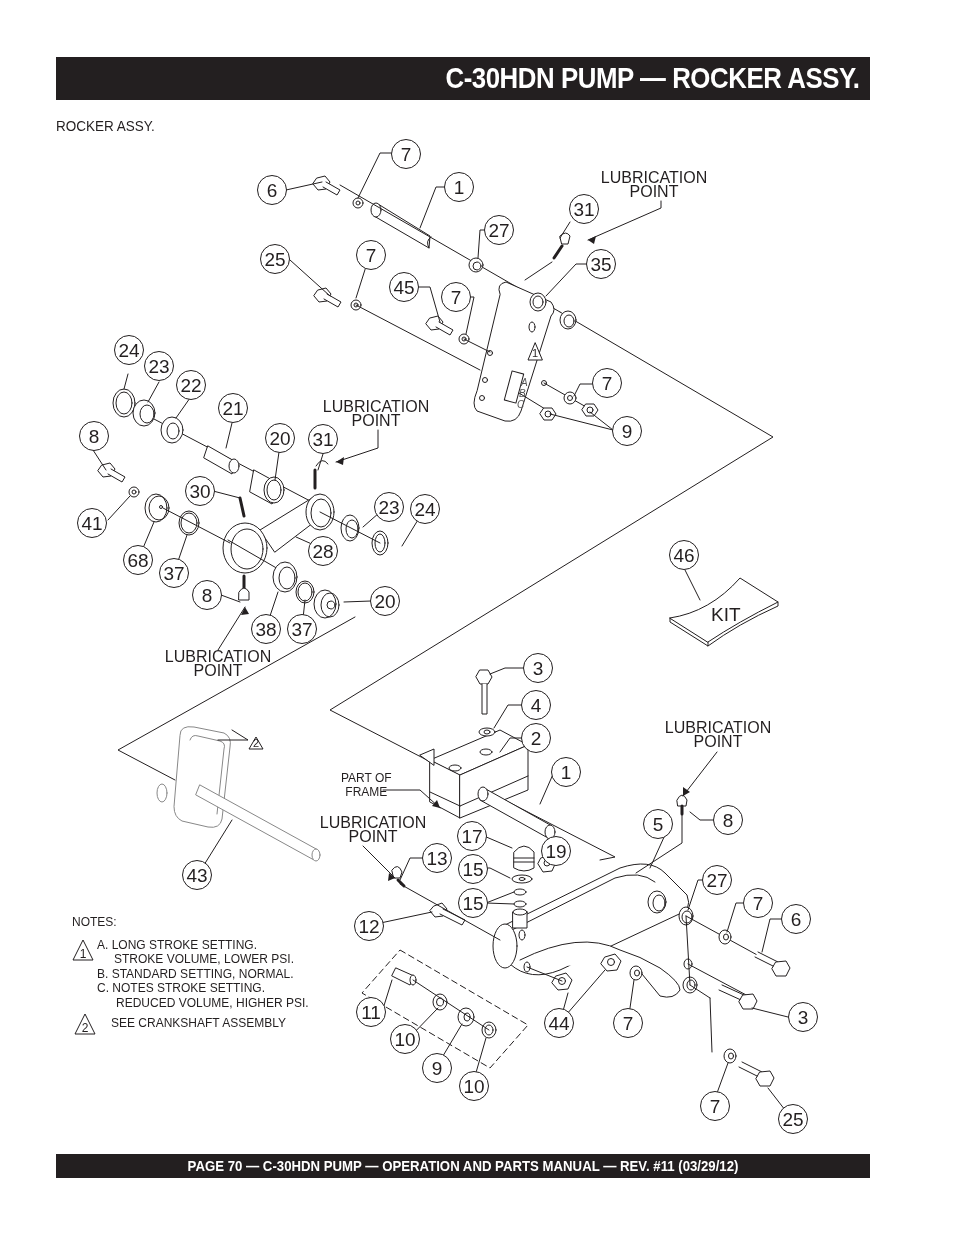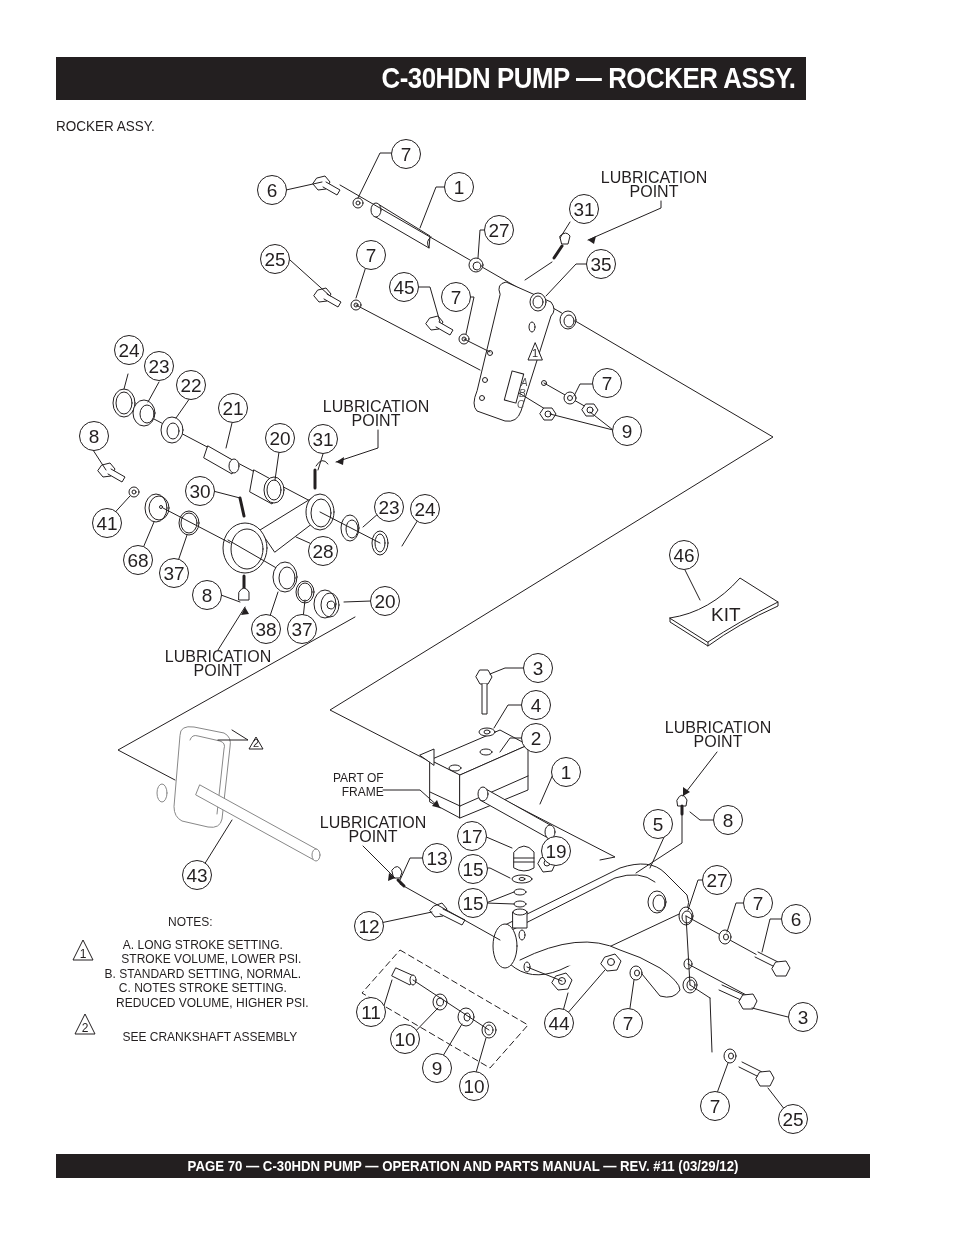--- a/index.html
+++ b/index.html
@@ -1,42 +1,42 @@
 <!DOCTYPE html>
 <html><head>
 <meta charset="utf-8">
 <style>
   html, body { margin: 0; padding: 0; background: #ffffff; }
   body { width: 954px; height: 1235px; position: relative; overflow: hidden;
          font-family: "Liberation Sans", sans-serif; color: #231f20; }
-  .header-bar { position: absolute; left: 56px; top: 57px; width: 750px; height: 43px;
+  .header-bar { position: absolute; left: 56px; top: 57px; width: 814px; height: 43px;
                 background: #231f20; }
   .header-title { position: absolute; right: 10px; top: 4px; color: #ffffff;
                   font-family: "Liberation Sans", sans-serif; font-weight: bold;
                   font-size: 30px; letter-spacing: -0.5px; transform: scaleX(0.86);
                   transform-origin: right center; white-space: nowrap; }
   .section-label { position: absolute; left: 56px; top: 117px; font-size: 15px;
                    transform: scaleX(0.9); transform-origin: left center; }
   .footer-bar { position: absolute; left: 56px; top: 1154px; width: 814px; height: 24px;
                 background: #231f20; }
   .footer-text { position: absolute; left: 0; right: 0; top: 3px; text-align: center;
                  color: #ffffff; font-weight: bold; font-size: 15px;
                  transform: scaleX(0.88); white-space: nowrap; }
   svg.drawing { position: absolute; left: 0; top: 0; }
   .callout { position: absolute; width: 30px; height: 30px; border: 1.3px solid #231f20;
              border-radius: 50%; background: #fff; box-sizing: border-box;
              display: flex; align-items: center; justify-content: center;
              font-size: 19px; line-height: 1; transform: translate(-50%, -50%); }
   .lub { position: absolute; font-size: 16px; text-align: center; line-height: 14px;
          transform: translateX(-50%); white-space: nowrap; }
   .notes { position: absolute; left: 72px; top: 915px; font-size: 12px; line-height: 14.5px; }
-  .notes .row { position: relative; white-space: nowrap; text-align: center; }
+  .notes .row { position: relative; white-space: nowrap; }
   .kit-label { position: absolute; left: 711px; top: 604px; font-size: 19px; }
-  .frame-label { position: absolute; left: 333px; top: 771px; font-size: 12px;
-                 text-align: right; line-height: 14px; }
+  .frame-label { position: absolute; left: 341px; top: 771px; font-size: 12px;
+                 text-align: center; line-height: 14px; }
   .tri-text { position: absolute; font-size: 11px; }
   .abc { position: absolute; font-size: 10px; color: #555; font-style: italic; }
 </style>
 </head>
 <body>
 
 <div class="header-bar">
   <div class="header-title">C-30HDN PUMP — ROCKER ASSY.</div>
 </div>
 <div class="section-label">ROCKER ASSY.</div>
@@ -376,21 +376,21 @@
 <div class="callout" style="left:607px;top:383px">7</div>
 <div class="callout" style="left:627px;top:431px">9</div>
 <div class="callout" style="left:129px;top:350px">24</div>
 <div class="callout" style="left:159px;top:366px">23</div>
 <div class="callout" style="left:191px;top:385px">22</div>
 <div class="callout" style="left:233px;top:408px">21</div>
 <div class="callout" style="left:94px;top:436px">8</div>
 <div class="callout" style="left:280px;top:438px">20</div>
 <div class="callout" style="left:323px;top:439px">31</div>
 <div class="callout" style="left:200px;top:491px">30</div>
-<div class="callout" style="left:107px;top:523px">41</div>
+<div class="callout" style="left:92px;top:523px">41</div>
 <div class="callout" style="left:389px;top:507px">23</div>
 <div class="callout" style="left:425px;top:509px">24</div>
 <div class="callout" style="left:138px;top:560px">68</div>
 <div class="callout" style="left:174px;top:573px">37</div>
 <div class="callout" style="left:323px;top:551px">28</div>
 <div class="callout" style="left:207px;top:595px">8</div>
 <div class="callout" style="left:266px;top:629px">38</div>
 <div class="callout" style="left:302px;top:629px">37</div>
 <div class="callout" style="left:385px;top:601px">20</div>
 <div class="callout" style="left:684px;top:555px">46</div>
@@ -465,18 +465,18 @@
   </svg>
   <div class="row" style="padding-left:25px">A. LONG STROKE SETTING.</div>
   <div class="row" style="padding-left:42px">STROKE VOLUME, LOWER PSI.</div>
   <div class="row" style="padding-left:25px">B. STANDARD SETTING, NORMAL.</div>
   <div class="row" style="padding-left:25px">C. NOTES STROKE SETTING.</div>
   <div class="row" style="padding-left:44px">REDUCED VOLUME, HIGHER PSI.</div>
   <svg style="position:absolute;left:2px;top:98px" width="22" height="22">
     <polygon points="11,1 21,21 1,21" fill="#fff" stroke="#231f20" stroke-width="1"></polygon>
     <text x="11" y="19" font-size="12" text-anchor="middle" fill="#231f20" stroke="none" font-family="Liberation Sans, sans-serif">2</text>
   </svg>
-  <div class="row" style="padding-left:39px;margin-top:20px">SEE CRANKSHAFT ASSEMBLY</div>
+  <div class="row" style="padding-left:39px;margin-top:6px">SEE CRANKSHAFT ASSEMBLY</div>
 </div>
 
 <div class="footer-bar">
   <div class="footer-text">PAGE 70 — C-30HDN PUMP — OPERATION AND PARTS MANUAL — REV. #11 (03/29/12)</div>
 </div>
 
 </body></html>

